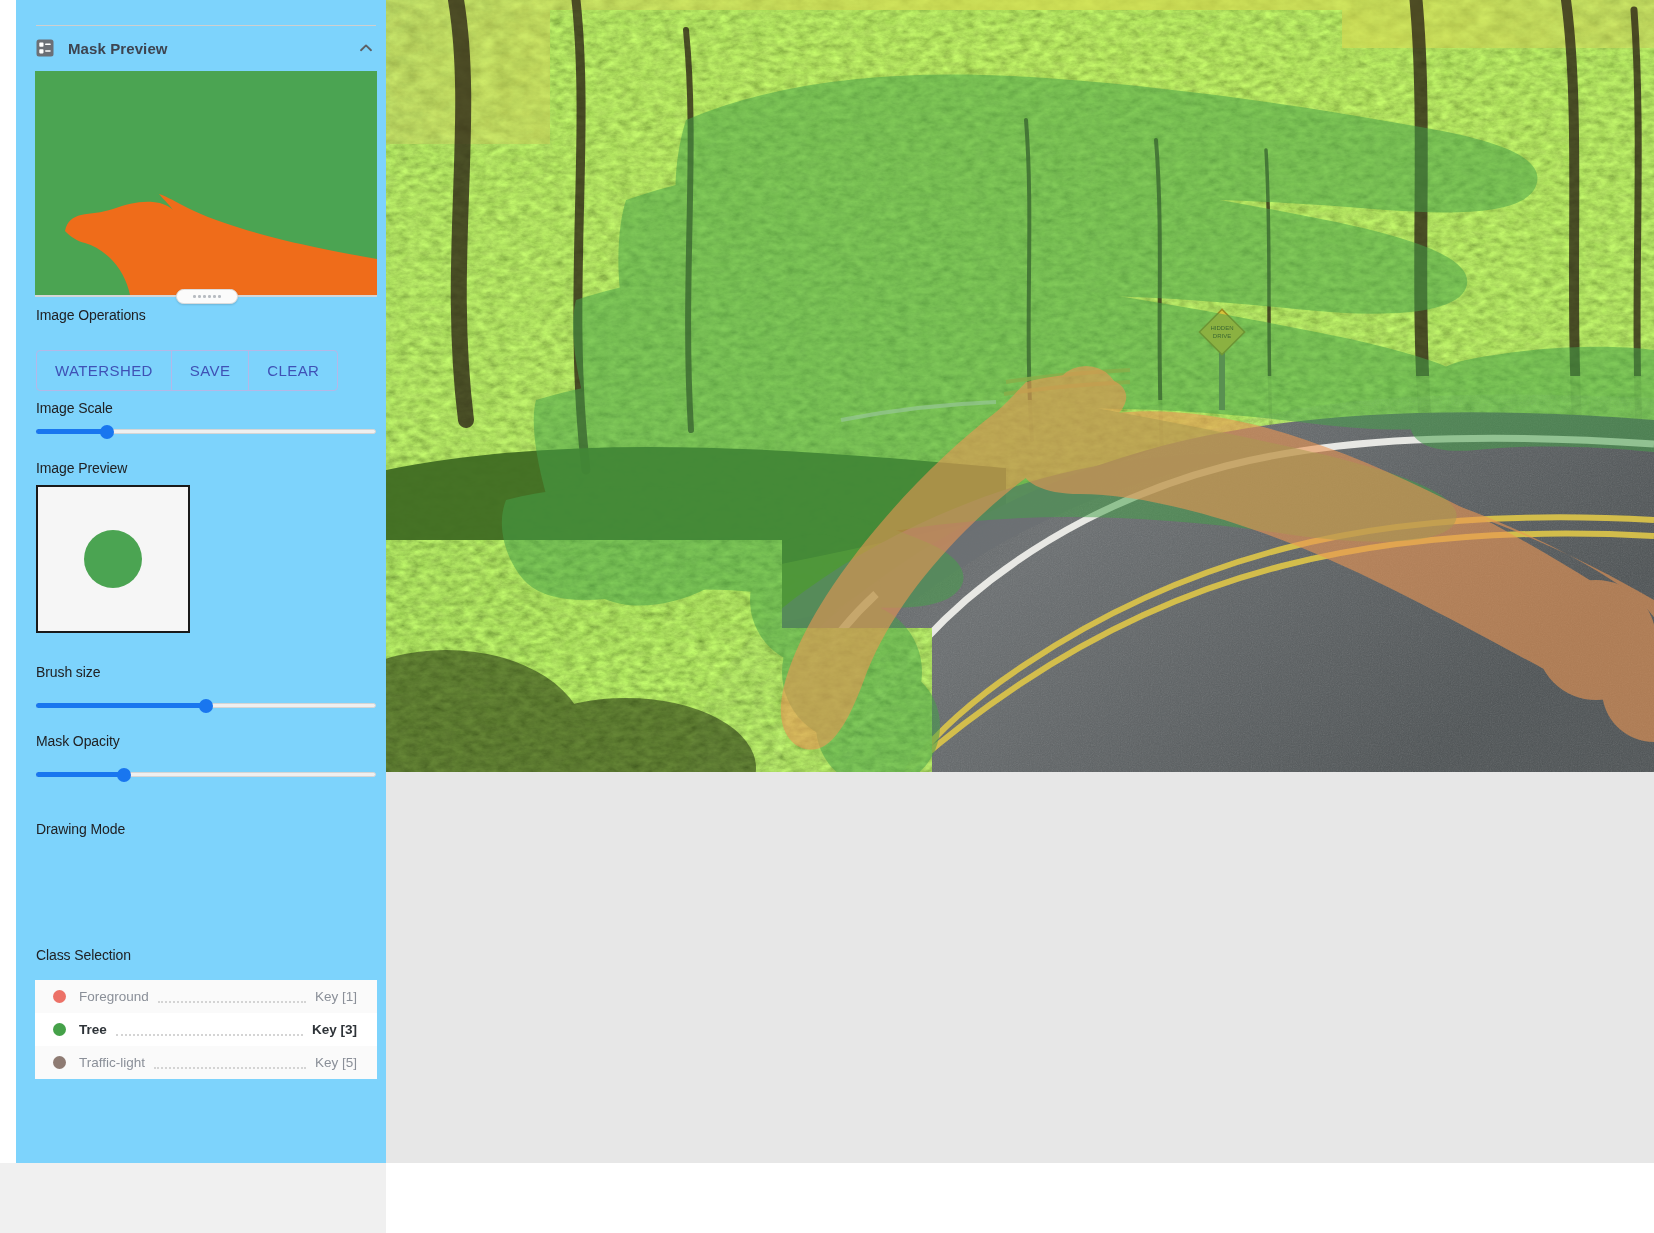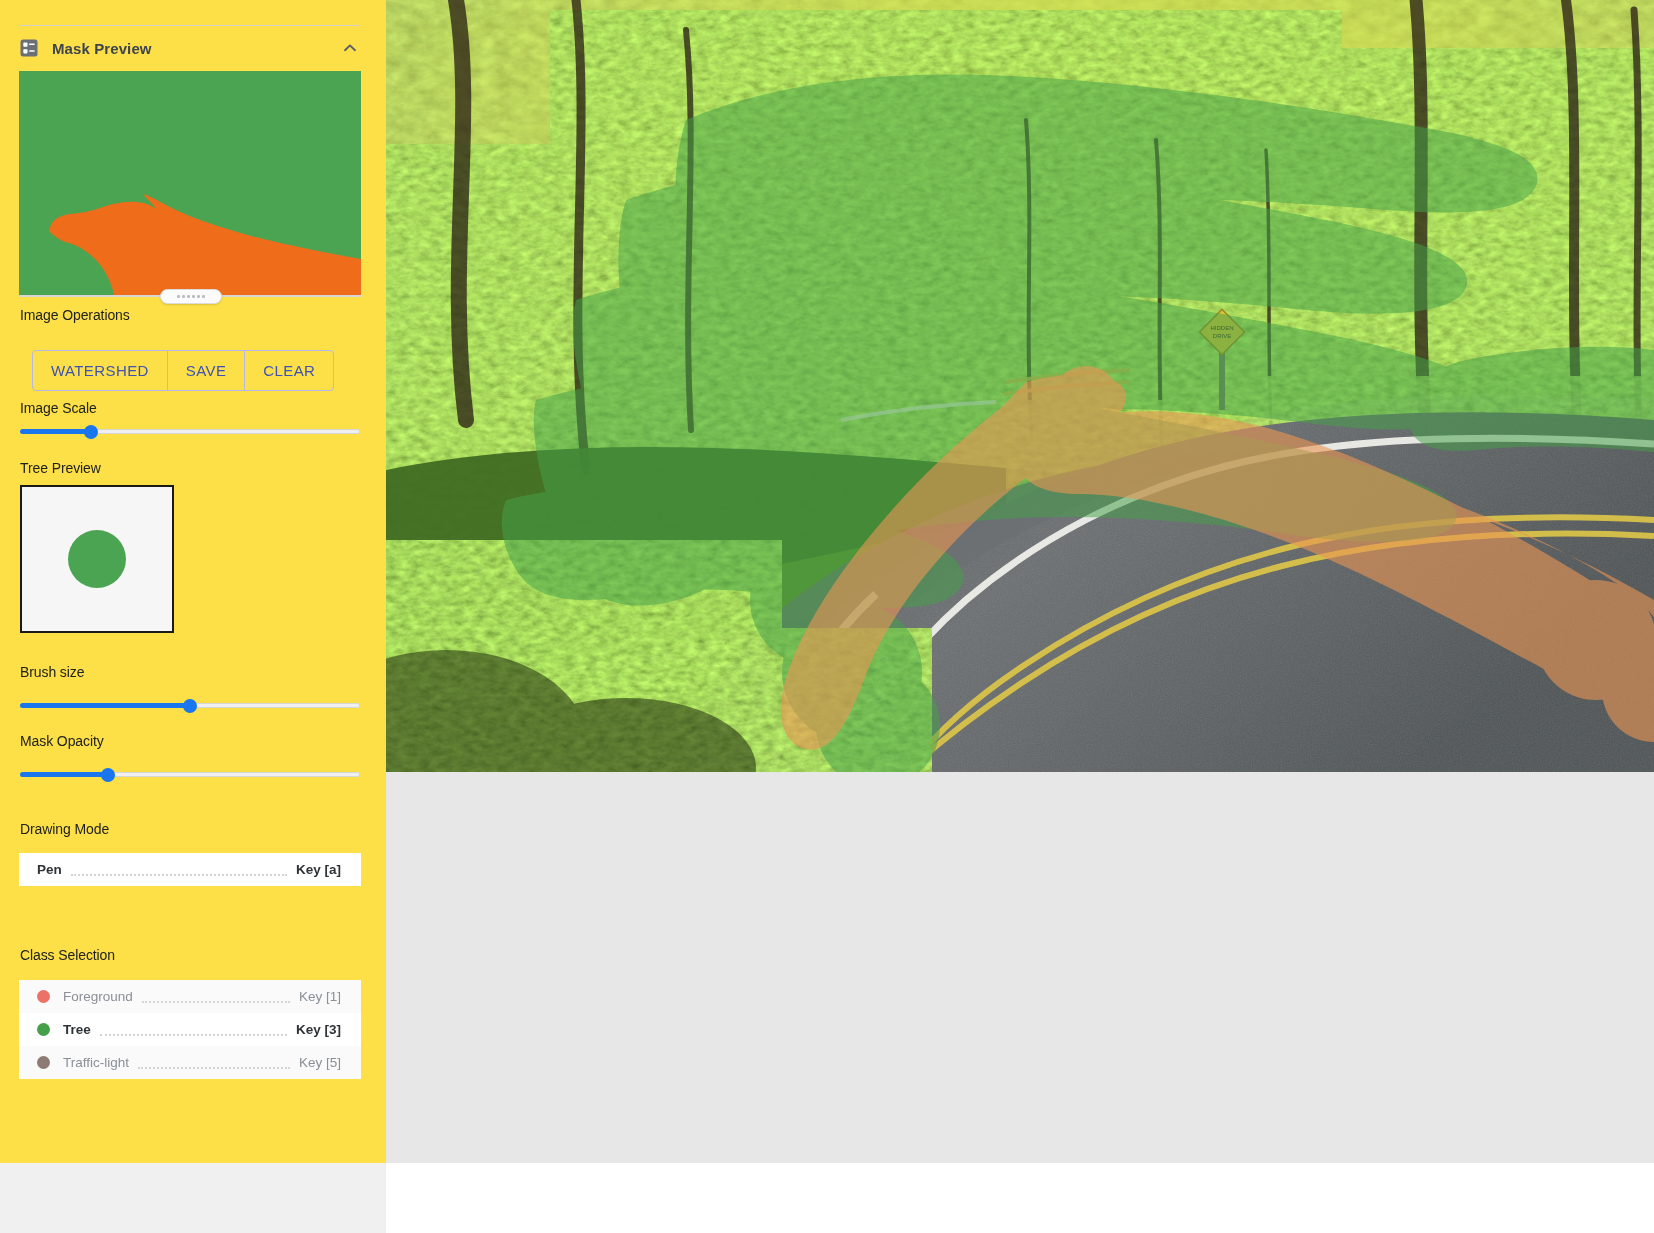--- a/index.html
+++ b/index.html
@@ -12,24 +12,24 @@
     position: relative;
     width: 1654px;
     height: 1233px;
     overflow: hidden;
     background: #ffffff;
   }
 
   
   #sidebar {
     position: absolute;
-    left: 0; top: 0;
+    left: 16px; top: 0;
     width: 424px;
     height: 1163px;
-    background: #fde047;
+    background: #7dd3fc;
     overflow: hidden;
     box-sizing: border-box;
   }
   .sidebar-inner {
     position: absolute;
     left: 0; top: 0;
     width: 360px;
     height: 1163px;
   }
   .top-divider {
@@ -127,21 +127,20 @@
   
   .btn-group {
     position: absolute;
     left: 20px; top: 350px;
     height: 39px;
     display: flex;
     border: 1px solid #b4b8e8;
     border-radius: 4px;
     overflow: hidden;
     background: transparent;
-    margin-left: 12px;
   }
   .btn-group button {
     font-family: "Liberation Sans", sans-serif;
     background: transparent;
     border: 0;
     border-right: 1px solid #b4b8e8;
     color: #3f51b5;
     font-size: 15px;
     letter-spacing: .4px;
     padding: 0 18px;
@@ -333,46 +332,41 @@
         <button>CLEAR</button>
       </div>
 
       <div class="sec-label" style="top:400px">Image Scale</div>
       <div class="slider" style="top:423px">
         <div class="track"></div>
         <div class="fill" style="width:21%"></div>
         <div class="knob" style="left:21%"></div>
       </div>
 
-      <div class="sec-label" style="top:460px">Tree Preview</div>
+      <div class="sec-label" style="top:460px">Image Preview</div>
       <div class="brush-box">
         <div class="brush-dot"></div>
       </div>
 
       <div class="sec-label" style="top:664px">Brush size</div>
       <div class="slider" style="top:697px">
         <div class="track"></div>
         <div class="fill" style="width:50%"></div>
         <div class="knob" style="left:50%"></div>
       </div>
 
       <div class="sec-label" style="top:733px">Mask Opacity</div>
       <div class="slider" style="top:766px">
         <div class="track"></div>
         <div class="fill" style="width:26%"></div>
         <div class="knob" style="left:26%"></div>
       </div>
 
       <div class="sec-label" style="top:821px">Drawing Mode</div>
       <div class="opt-list" style="top:853px">
-        <div class="opt-row selected">
-          <span class="opt-label">Pen</span>
-          <span class="opt-dots"></span>
-          <span class="opt-key">Key [a]</span>
-        </div>
       </div>
 
       <div class="sec-label" style="top:947px">Class Selection</div>
       <div class="opt-list" style="top:980px">
 
         <div class="opt-row">
           <span class="opt-dot" style="background:#ec7167"></span>
           <span class="opt-label">Foreground</span>
           <span class="opt-dots"></span>
           <span class="opt-key">Key [1]</span>

